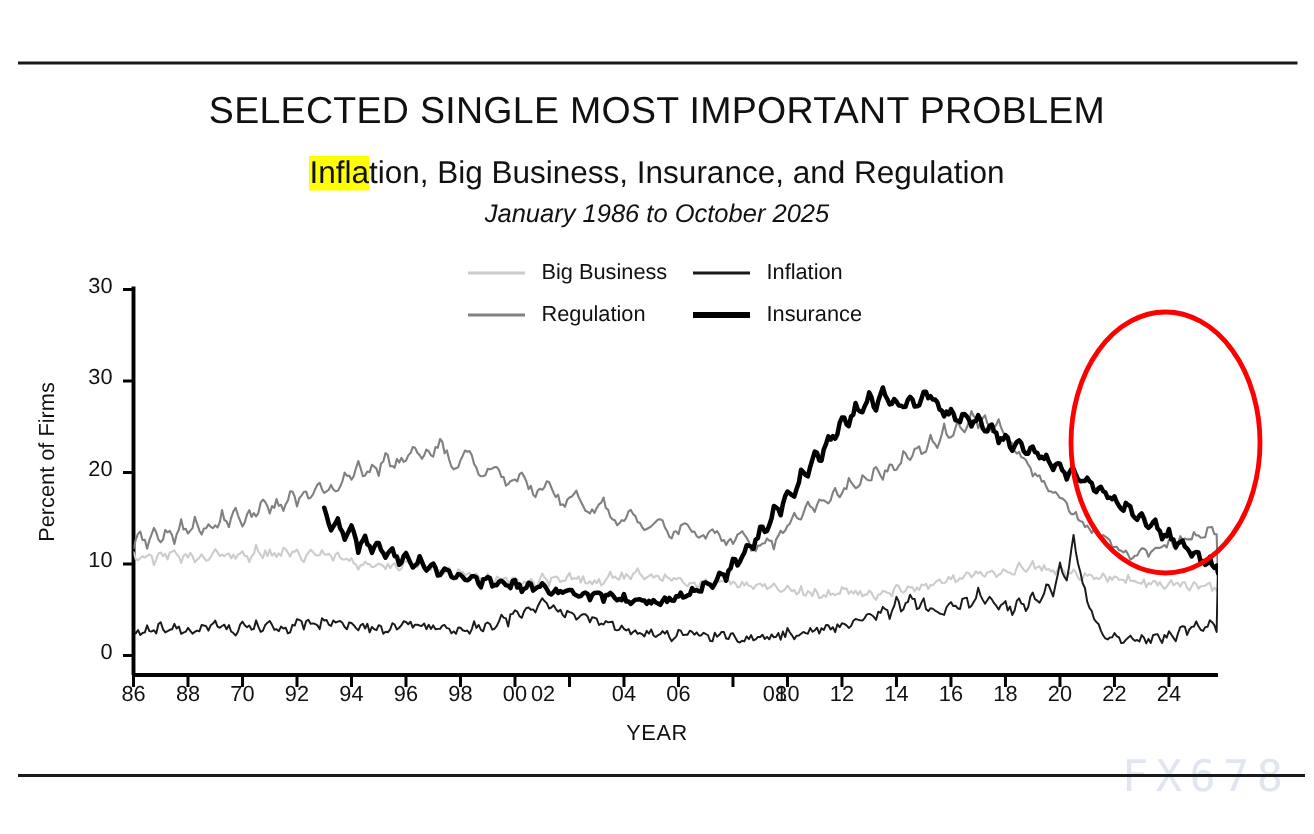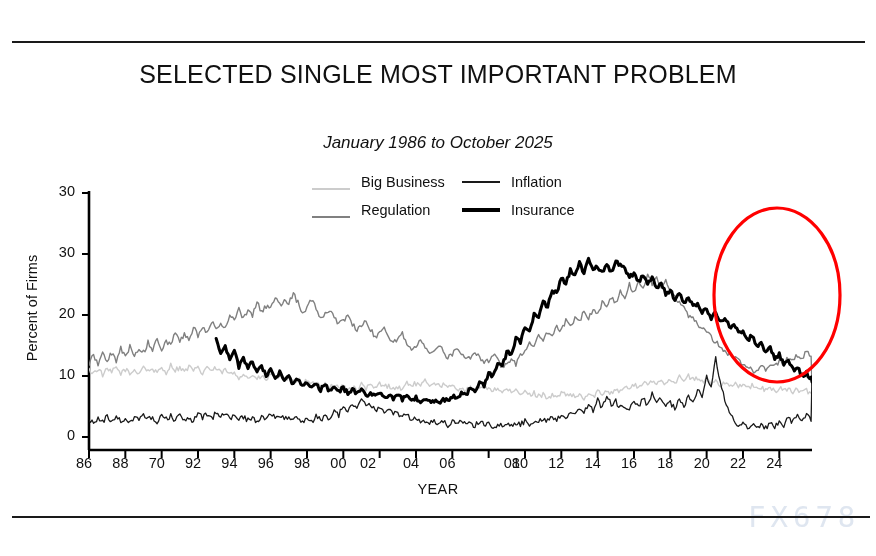--- a/index.html
+++ b/index.html
@@ -27,55 +27,56 @@
   }
   .title-sub .hl{background:#ffff00;}
   .title-date{
     position:absolute;top:133px;left:0;width:876px;
     text-align:center;font-size:17px;font-style:italic;color:#111;
   }
 
   .legend{position:absolute;top:168px;left:312px;width:300px;}
   .legend-row{display:flex;align-items:center;height:28px;}
   .legend-item{display:flex;align-items:center;}
-  .legend-item.col1{width:150px;align-items:flex-end;}
+  .legend-item.col1{width:150px;}
   .legend-swatch{display:inline-block;width:38px;margin-right:11px;}
   .legend-swatch i{display:block;width:38px;}
   .legend-label{font-size:14.5px;color:#111;white-space:nowrap;}
 
   .ylabel{
     position:absolute;left:-38px;top:300px;width:140px;text-align:center;
     transform:rotate(-90deg);transform-origin:50% 50%;
     font-size:14.5px;color:#111;
   }
   .xlabel{
     position:absolute;top:481px;left:0;width:876px;text-align:center;
     font-size:14.5px;color:#111;letter-spacing:.4px;
   }
 
   .ytick{position:absolute;right:0;font-size:14.5px;color:#111;text-align:right;width:34px;}
-  .xtick{position:absolute;top:455px;font-size:14.5px;color:#111;width:26px;}
+  .xtick{position:absolute;top:455px;font-size:14.5px;color:#111;text-align:center;width:26px;}
 
   svg{display:block;}
   .watermark{
     position:absolute;left:748px;top:500px;
     font-size:29px;letter-spacing:5px;color:#dfe6f0;
     font-family:"DejaVu Sans Mono", monospace;
     pointer-events:none;
   }
 </style>
 </head>
 <body>
 
 <div id="root">
 
   <div class="rule top"></div>
 
   <div class="title-main">SELECTED SINGLE MOST IMPORTANT PROBLEM</div>
 
+  <div class="title-sub"><span class="hl">Infla</span><span>tion, Big Business, Insurance, and Regulation</span></div>
 
   <div class="title-date">January 1986 to October 2025</div>
 
   <div class="legend">
     <div class="legend-row">
       <div class="legend-item col1">
         <span class="legend-swatch">
             <i style="border-top:2px solid #cccccc;"></i>
           </span>
         <span class="legend-label">Big Business</span>
@@ -115,21 +116,21 @@
     </div>
   <div id="xtick-layer">
       <div class="xtick" style="left: 76px;">86</div>
       <div class="xtick" style="left: 112.332px;">88</div>
       <div class="xtick" style="left: 148.663px;">70</div>
       <div class="xtick" style="left: 184.995px;">92</div>
       <div class="xtick" style="left: 221.327px;">94</div>
       <div class="xtick" style="left: 257.658px;">96</div>
       <div class="xtick" style="left: 293.99px;">98</div>
       <div class="xtick" style="left: 330.322px;">00</div>
-      <div class="xtick" style="left: 360px;">02</div>
+      <div class="xtick" style="left: 349px;">02</div>
       <div class="xtick" style="left: 402.985px;">04</div>
       <div class="xtick" style="left: 439.317px;">06</div>
       <div class="xtick" style="left: 475.648px; margin-left: 28px;">08</div>
       <div class="xtick" style="left: 511.98px;">10</div>
       <div class="xtick" style="left: 548.312px;">12</div>
       <div class="xtick" style="left: 584.643px;">14</div>
       <div class="xtick" style="left: 620.975px;">16</div>
       <div class="xtick" style="left: 657.307px;">18</div>
       <div class="xtick" style="left: 693.638px;">20</div>
       <div class="xtick" style="left: 729.97px;">22</div>

